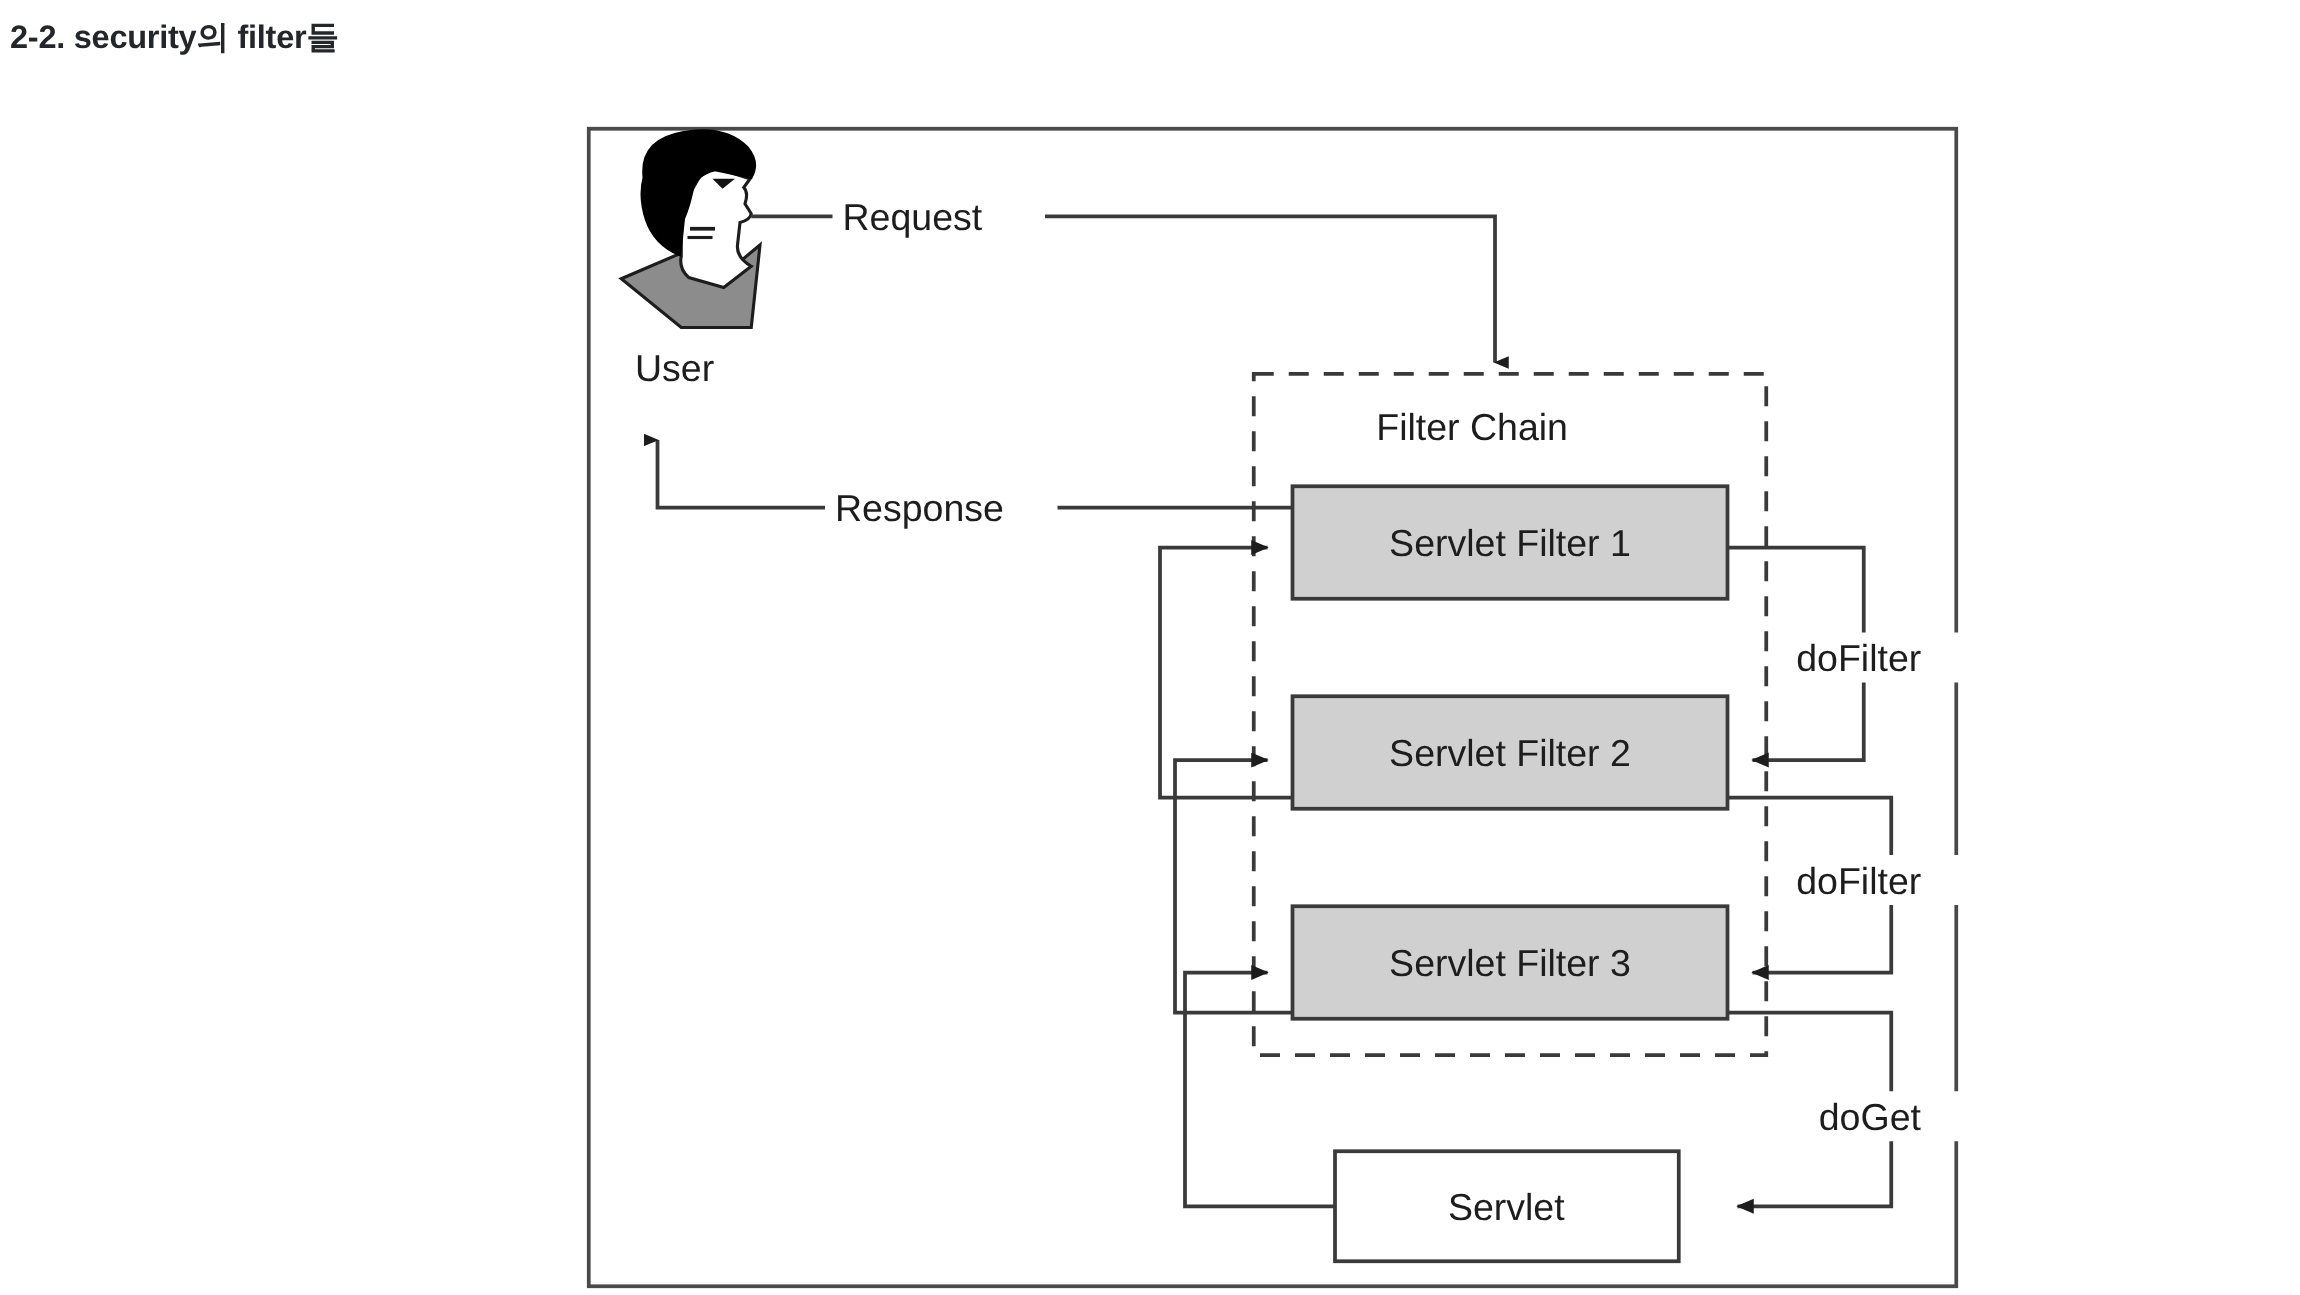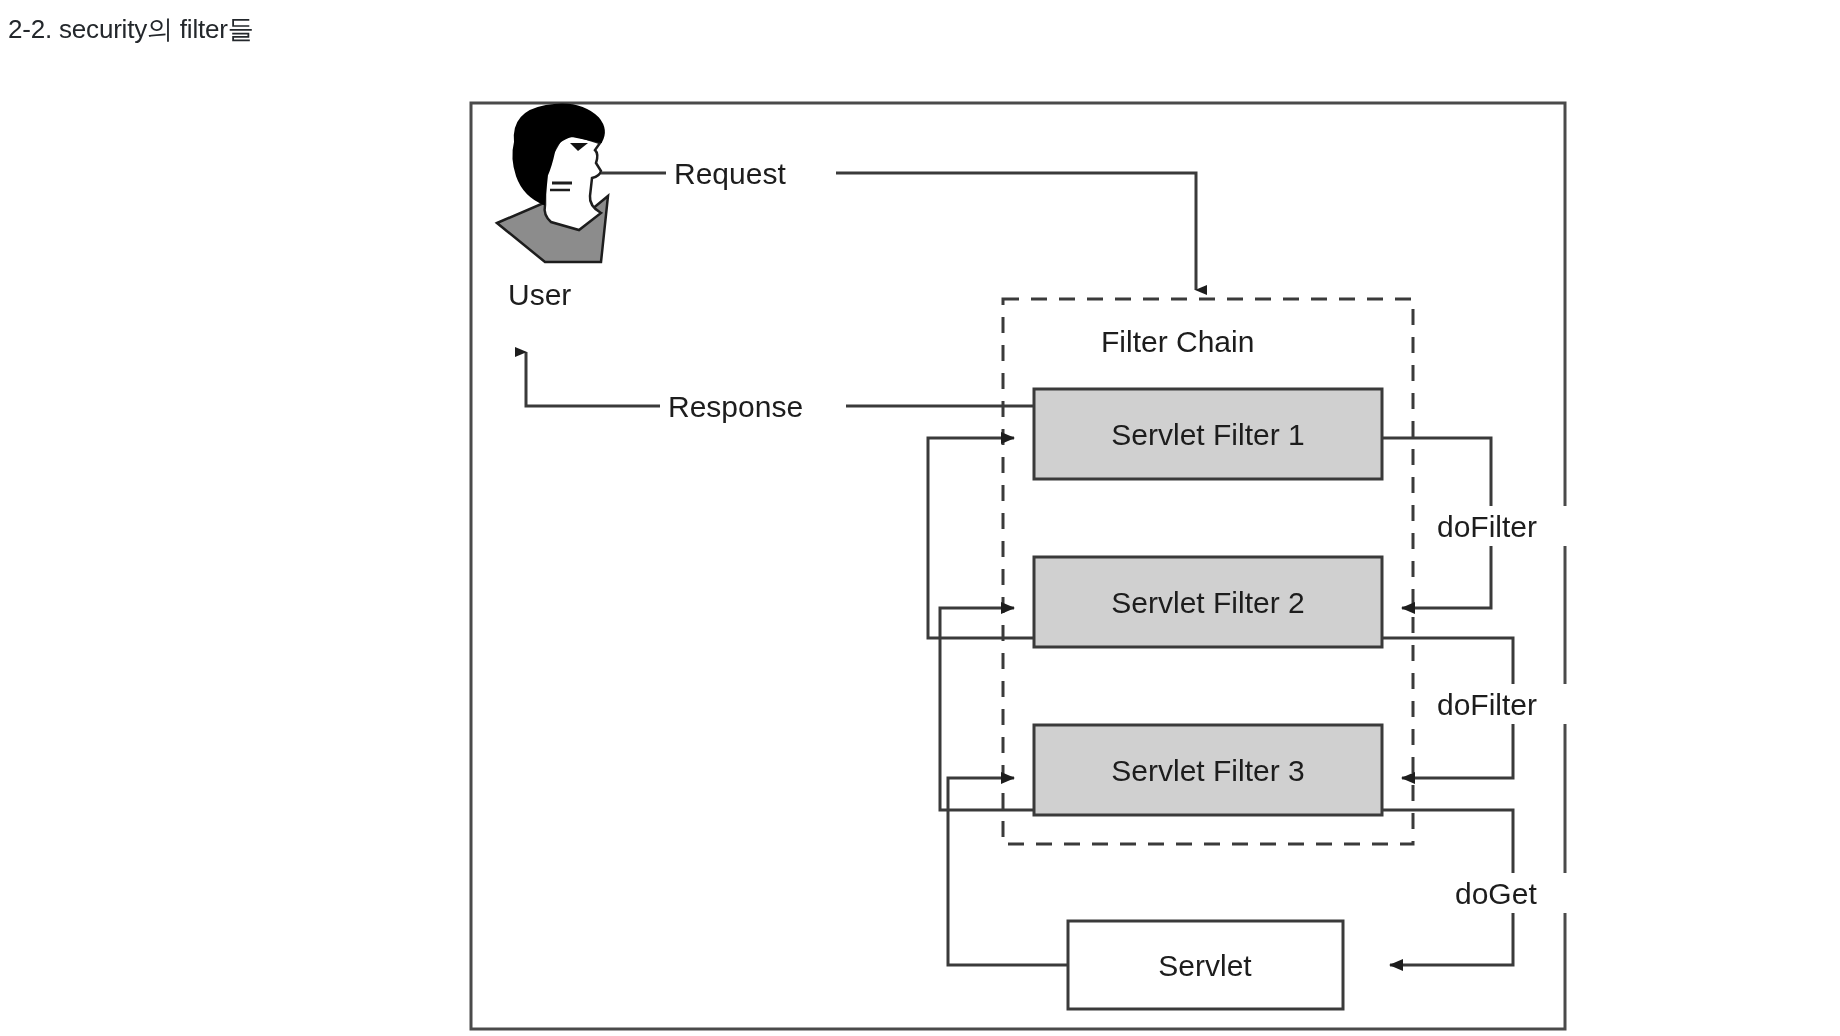--- a/index.html
+++ b/index.html
@@ -14,21 +14,21 @@
     width: 1840px;
     height: 1036px;
     background: #ffffff;
     overflow: hidden;
   }
   #page-title {
     position: absolute;
     left: 8px;
     top: 12px;
     font-size: 26px;
-    font-weight: normal;
+    font-weight: bold;
     color: #23272b;
     letter-spacing: -0.2px;
     white-space: nowrap;
     text-align: right;
   }
   #diagram-wrap {
     position: absolute;
     left: 0px;
     top: 0px;
     width: 1840px;

